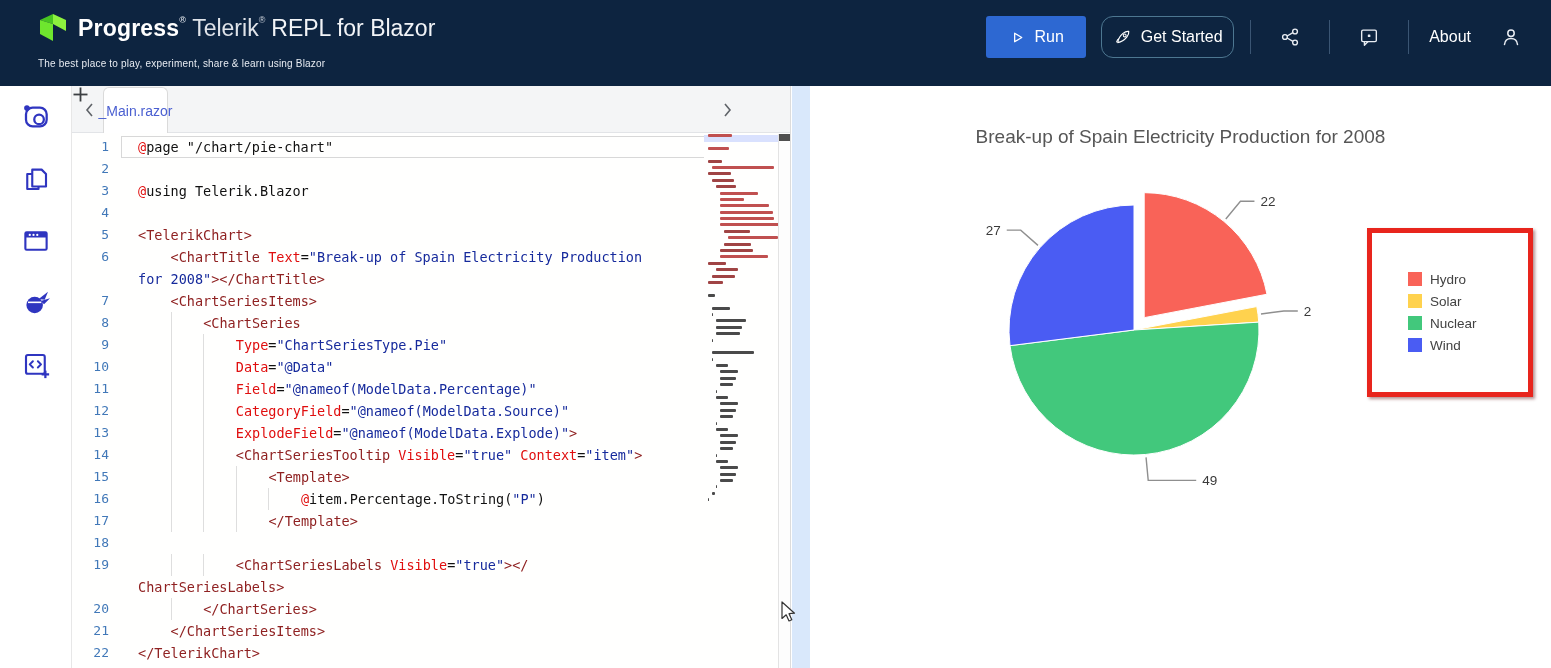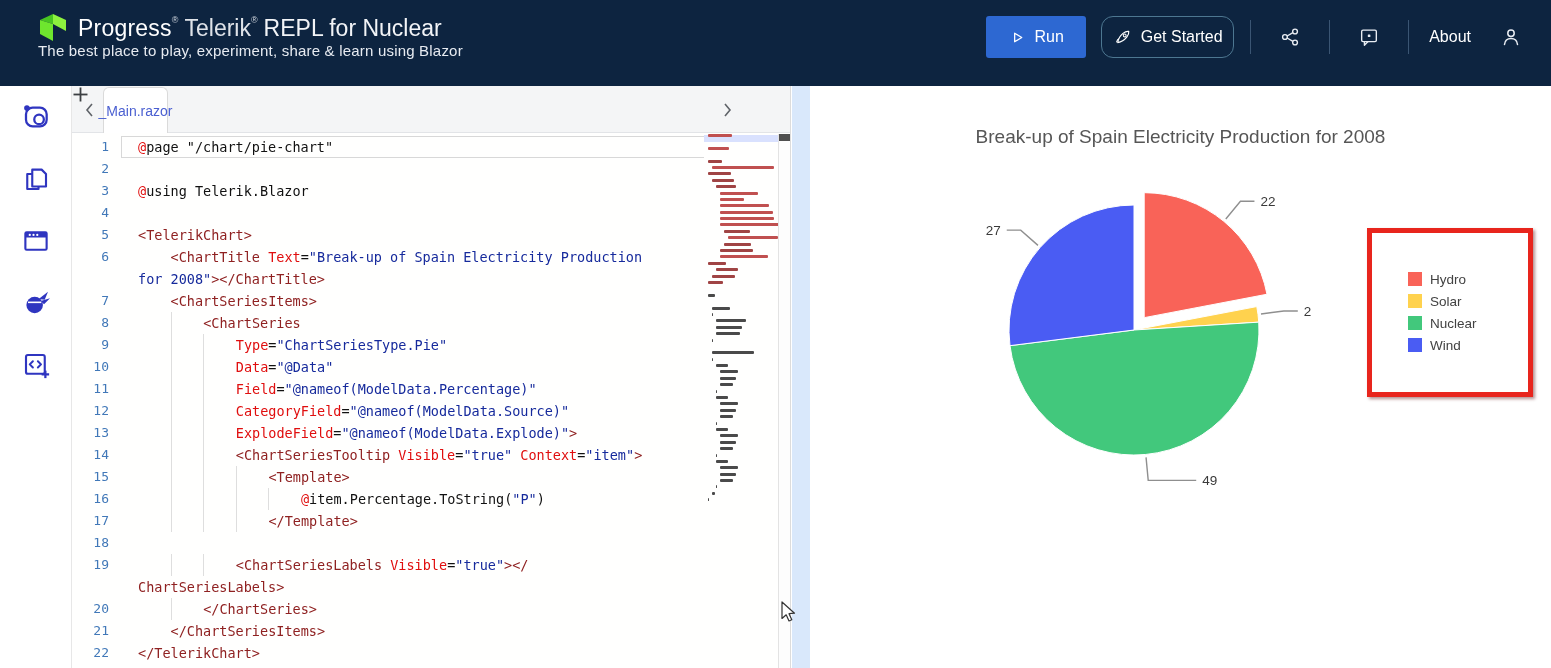--- a/index.html
+++ b/index.html
@@ -11,25 +11,25 @@
   }
 
   
   #header {
     position:absolute; left:0; top:0; width:1551px; height:86px;
     background:#0d2440; color:#fff;
   }
   .brand-wrap { position:absolute; left:38px; top:14px; }
   .brand-line { display:flex; align-items:center; gap:6px; }
   .brand-logo { width:30px; height:28px; margin-right:4px; }
-  .brand-progress { font-size:23px; font-weight:normal; color:#ffffff; letter-spacing:.2px; }
+  .brand-progress { font-size:23px; font-weight:bold; color:#ffffff; letter-spacing:.2px; }
   .brand-telerik { font-size:23px; font-weight:400; color:#dfe3e9; }
   .brand-product { font-size:23px; font-weight:300; color:#f2f4f7; }
   .reg { font-size:9px; vertical-align:top; color:#cfd5dd; }
-  .tagline { margin-top:0; font-size:15px; font-weight:300; color:#e7ebf1; letter-spacing:.2px; }
+  .tagline { margin-top:16px; font-size:10px; font-weight:300; color:#e7ebf1; letter-spacing:.2px; }
 
   #header-nav { position:absolute; right:20px; top:0; height:74px; display:flex; align-items:center;padding-left:32px; }
   .run-btn {
     display:flex; align-items:center; gap:9px; justify-content:center;
     width:100px; height:42px; background:#2d68d2; border:none; border-radius:3px;
     color:#fff; font-size:16px; cursor:pointer; font-family:inherit;
   }
   .getstarted-btn {
     display:flex; align-items:center; gap:9px; justify-content:center;
     width:133px; height:42px; margin-left:15px; background:transparent;
@@ -126,21 +126,21 @@
   <header id="header">
     <div class="brand-wrap">
       <div class="brand-line">
         <svg class="brand-logo" viewBox="0 0 30 28">
           <polygon points="2,6 15,0 15,10" fill="#47c421"></polygon>
           <polygon points="2,6 15,10 15,27 2,20" fill="#6ee62e"></polygon>
           <polygon points="15,0 28,6 28,17 15,10" fill="#8df23e"></polygon>
         </svg>
         <span class="brand-progress"><span>Progress</span><sup class="reg">®</sup></span>
         <span class="brand-telerik"><span>Telerik</span><sup class="reg">®</sup></span>
-        <span class="brand-product">REPL for Nuclear</span>
+        <span class="brand-product">REPL for Blazor</span>
       </div>
       <div class="tagline">The best place to play, experiment, share &amp; learn using Blazor</div>
     </div>
 
     <nav id="header-nav">
       <button class="run-btn">
         <svg width="17" height="17" viewBox="0 0 24 24" class="hdr-ico">
           <polygon points="8,6 18,12 8,18" fill="none" stroke="#fff" stroke-width="1.8" stroke-linejoin="round"></polygon>
         </svg>
         <span>Run</span>

